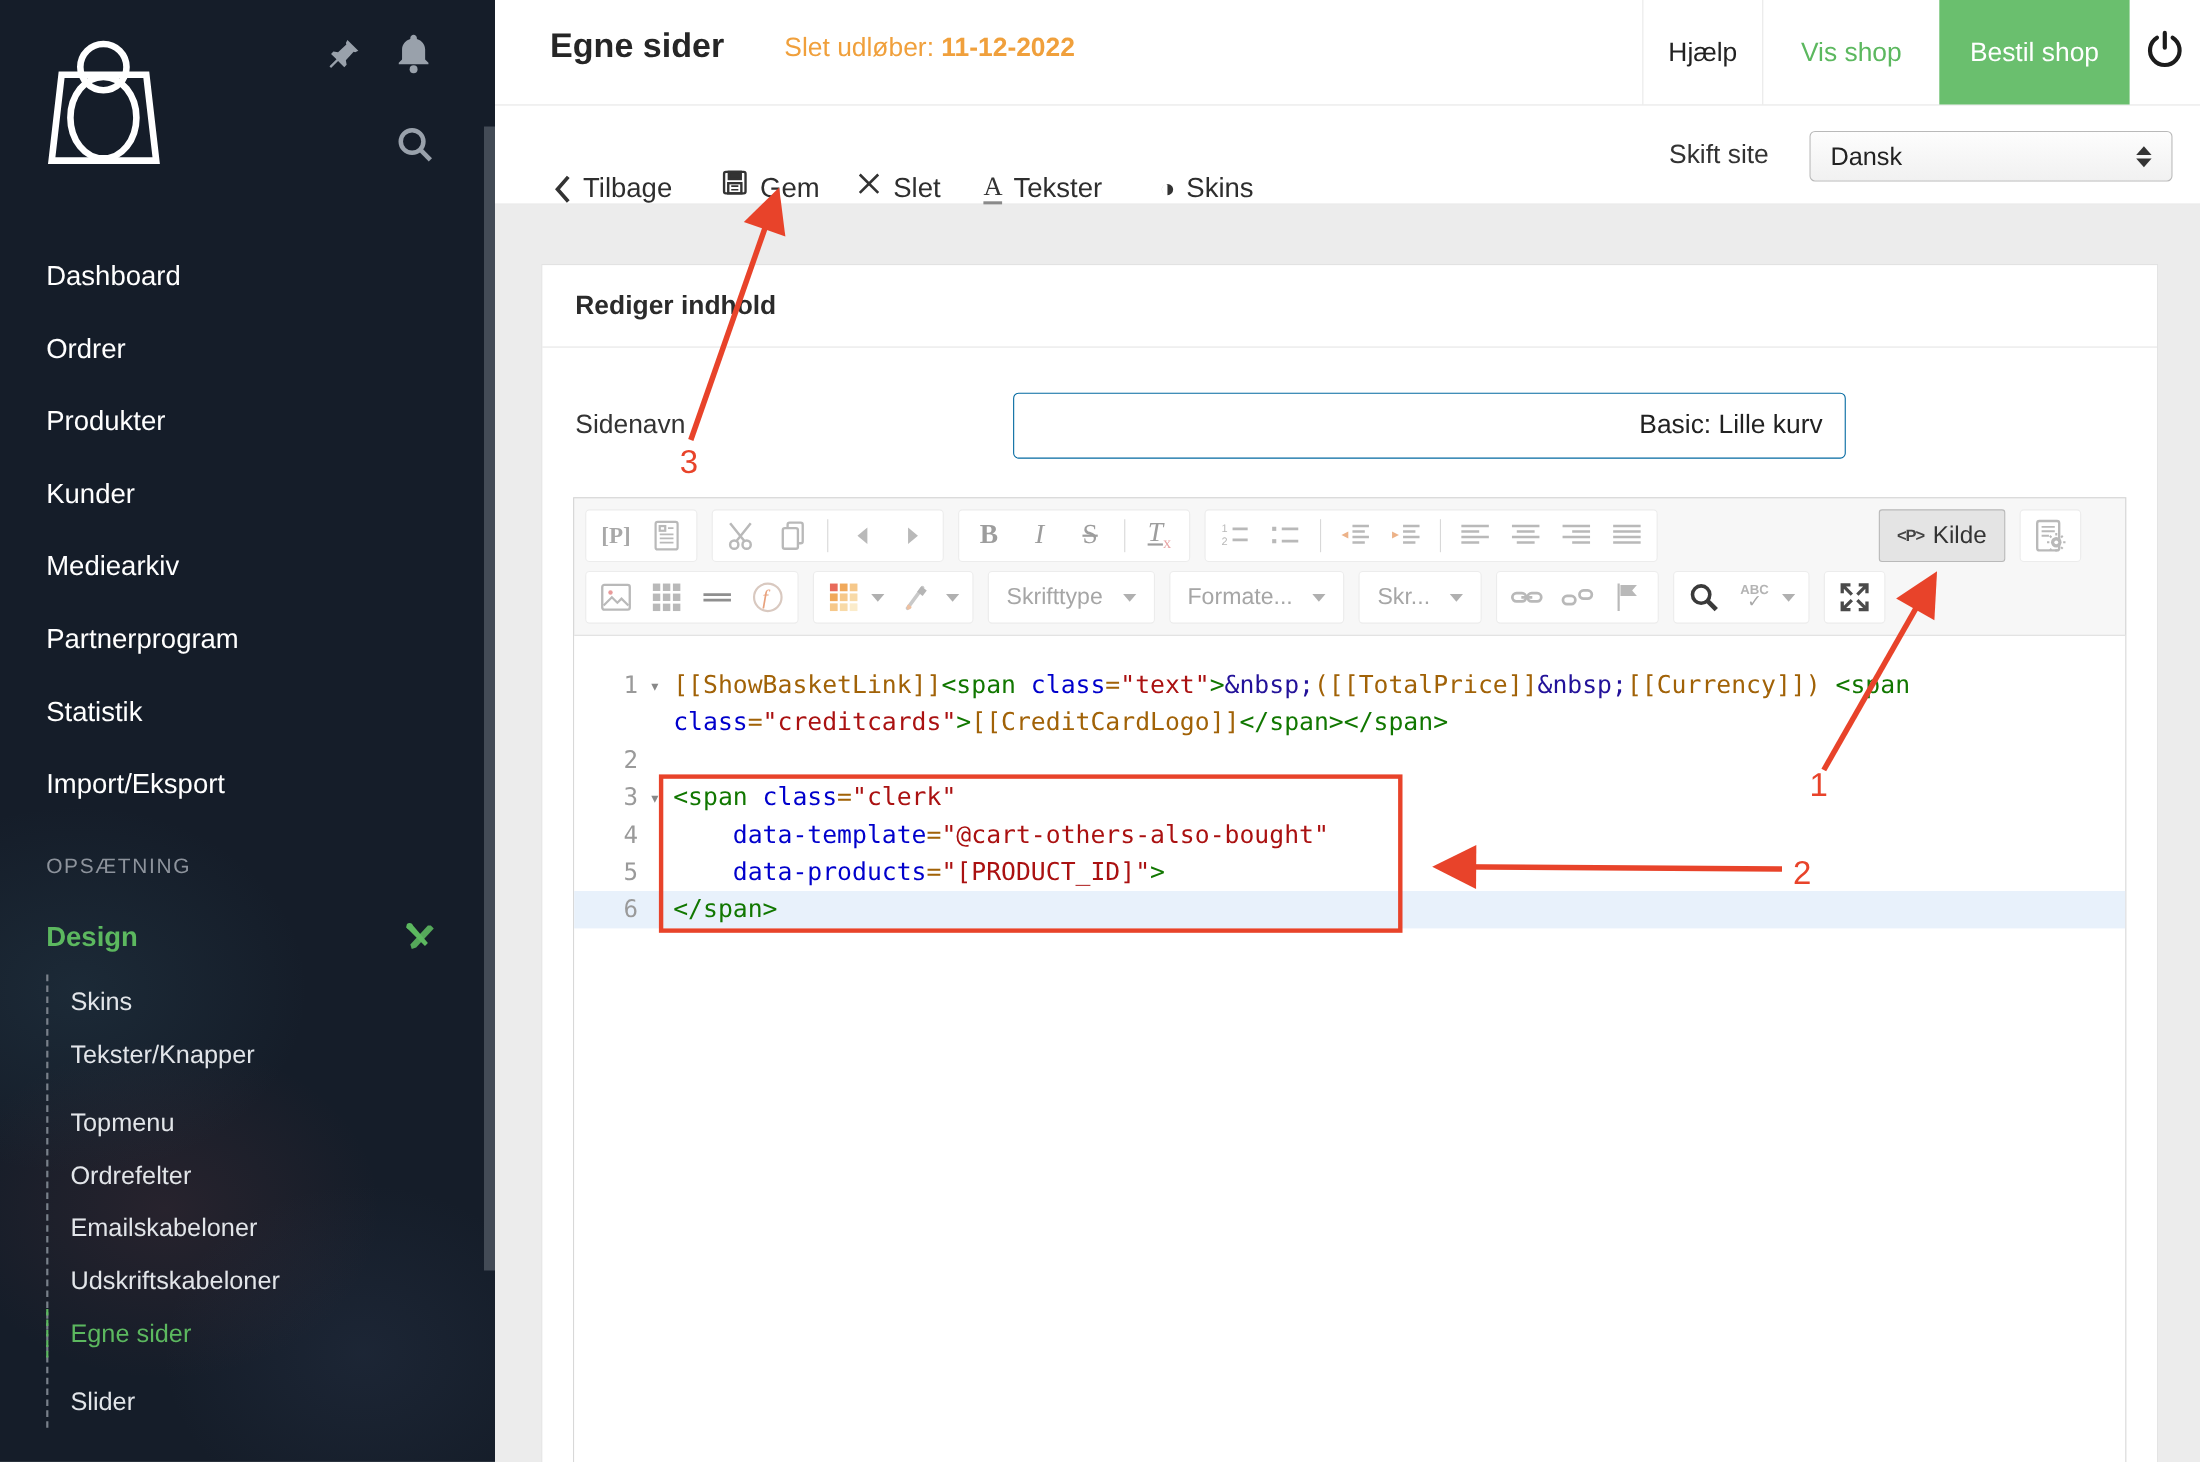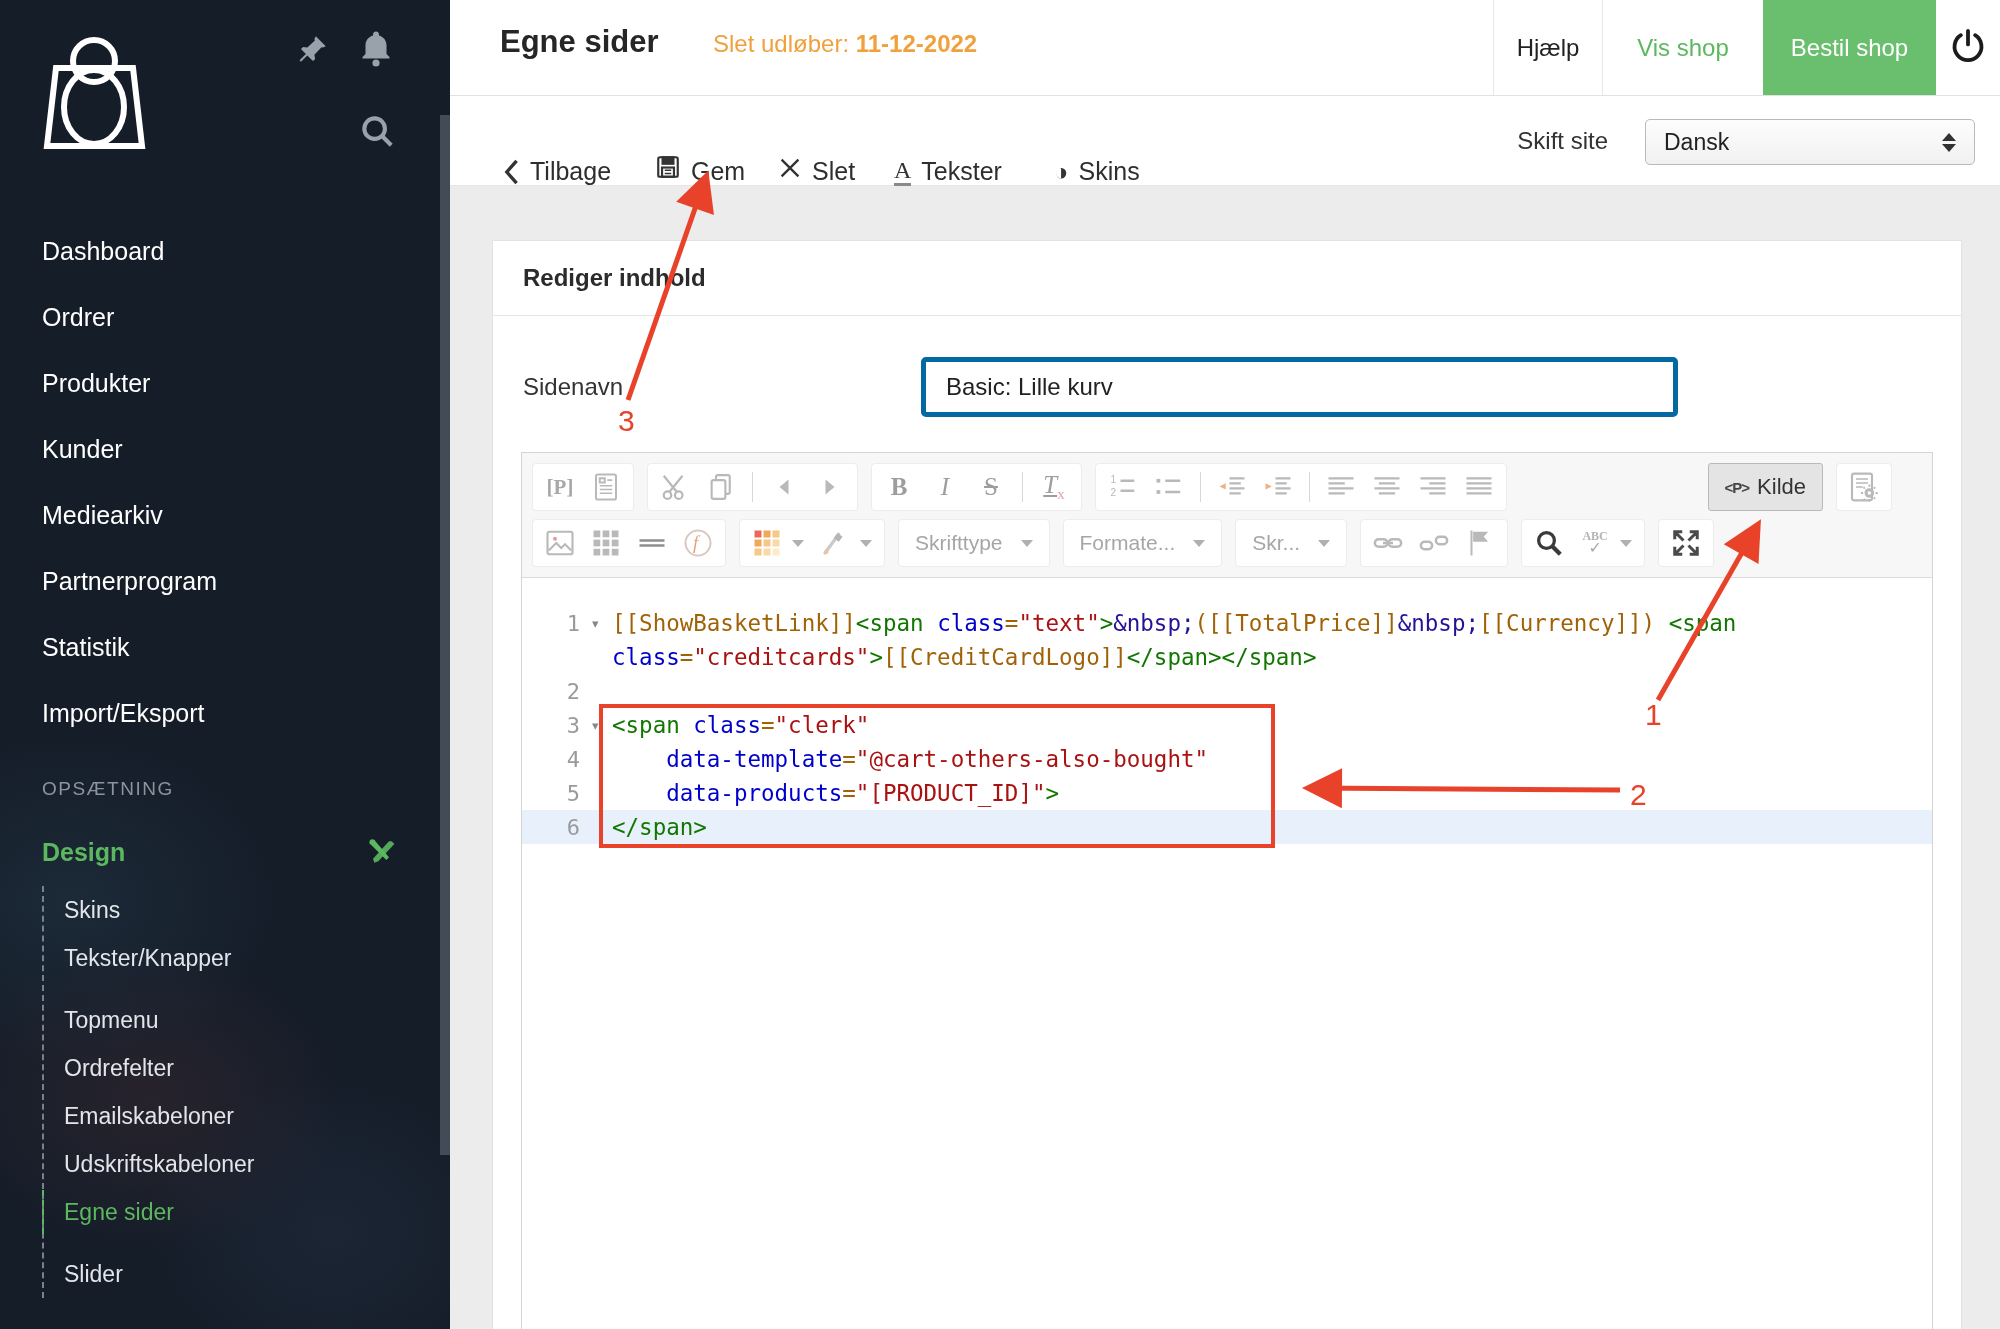--- a/index.html
+++ b/index.html
@@ -62,22 +62,22 @@
   #lang-select .carets { margin-left:auto; display:flex; flex-direction:column; gap:3px; }
   .caret-up    { width:0; height:0; border-left:7px solid transparent; border-right:7px solid transparent; border-bottom:8px solid #333; }
   .caret-down  { width:0; height:0; border-left:7px solid transparent; border-right:7px solid transparent; border-top:8px solid #333; }
 
   
   #content { position:absolute; left:450px; top:186px; width:1550px; height:1143px; background:#ececec; }
   #card { position:absolute; left:42px; top:54px; width:1470px; height:1120px; background:#fff; border:1px solid #e2e2e2; }
   #card-header { height:75px; border-bottom:1px solid #e5e5e5; display:flex; align-items:center; padding:0 30px; }
   #card-title { font-size:24px; font-weight:bold; color:#2b2b2b; }
   #sidenavn-label { position:absolute; left:30px; top:132px; font-size:24px; color:#333; }
-  #sidenavn-input { position:absolute; left:428px; top:116px; width:757px; height:60px; border:5px solid #0369a1; border-radius:5px;
-     font-size:24px; color:#222; padding:0 20px; font-family:"Liberation Sans", sans-serif; background:#fff; }
+  #sidenavn-input { position:absolute; left:428px; top:116px; width:757px; height:60px; border:1px solid #0369a1; border-radius:5px;
+     font-size:24px; color:#222; padding:0 20px; font-family:"Liberation Sans", sans-serif; background:#fff;text-align:right; }
 
   
   #editor { position:absolute; left:28px; top:211px; width:1412px; height:888px; border:1px solid #d4d4d4; background:#f7f7f7; }
   #ed-toolbar { padding:10px; }
   .tb-row { display:flex; align-items:stretch; gap:13px; height:48px; margin-bottom:8px; }
   .tb-group { background:#fff; border:1px solid #ececec; border-radius:4px; display:flex; align-items:center; padding:0 12px; gap:16px; }
   .tb-ico { width:30px; height:30px; display:flex; align-items:center; justify-content:center; }
   .tb-sep { width:1px; height:30px; background:#d8d8d8; }
   .tb-caret { width:0; height:0; border-left:6px solid transparent; border-right:6px solid transparent; border-top:7px solid #b0b0b0; margin-left:-6px; }
   .tb-dd { background:#fff; border:1px solid #ececec; border-radius:4px; display:flex; align-items:center; padding:0 16px; gap:14px; color:#a6a6a6; font-size:21px; cursor:pointer; }
@@ -85,21 +85,21 @@
   .kilde-prefix { font-size:15px; font-weight:bold; color:#444; letter-spacing:-1px; }
   .kilde-label { font-size:22px; color:#333; }
   .gear-group { margin-right:30px; }
   .glyph-b { font-family:"Liberation Serif", serif; font-weight:bold; font-size:25px; color:#9d9d9d; }
   .glyph-i { font-family:"Liberation Serif", serif; font-style:italic; font-size:25px; color:#9d9d9d; }
   .glyph-s { font-family:"Liberation Serif", serif; font-size:25px; color:#9d9d9d; text-decoration:line-through; }
   .glyph-tx { font-family:"Liberation Serif", serif; font-size:25px; color:#9d9d9d; text-decoration:underline; }
   .glyph-tx sub { color:#e8a4a4; font-size:15px; }
   .glyph-p { font-family:"Liberation Serif", serif; font-size:21px; color:#a8a8a8; font-weight:bold; }
   .glyph-abc { display:flex; flex-direction:column; align-items:center; line-height:1; color:#b4b4b4; }
-  .glyph-abc .t { font-size:12px; font-weight:bold;font-family:Liberation Serif, serif; }
+  .glyph-abc .t { font-size:12px; font-weight:bold; }
   .glyph-abc .c { font-size:16px; color:#a8a8a8; margin-top:-2px; }
 
   
   #code-area { position:absolute; left:0; top:124px; width:1410px; bottom:0; background:#fff; border-top:1px solid #dcdcdc; padding-top:28px; }
   .code-row { display:flex; height:34px; align-items:center; }
   .code-row.hl { background:#e8f1fb; }
   .gut { width:70px; flex:0 0 70px; text-align:right; padding-right:12px; color:#9a9a9a; font-size:22px; font-family:"DejaVu Sans Mono", monospace; }
   .fold { width:20px; flex:0 0 20px; font-size:13px; color:#888; }
   .ctext { font-family:"DejaVu Sans Mono", monospace; font-size:22.5px; white-space:pre; color:#000; }
   .tk-tag  { color:#117700; }

